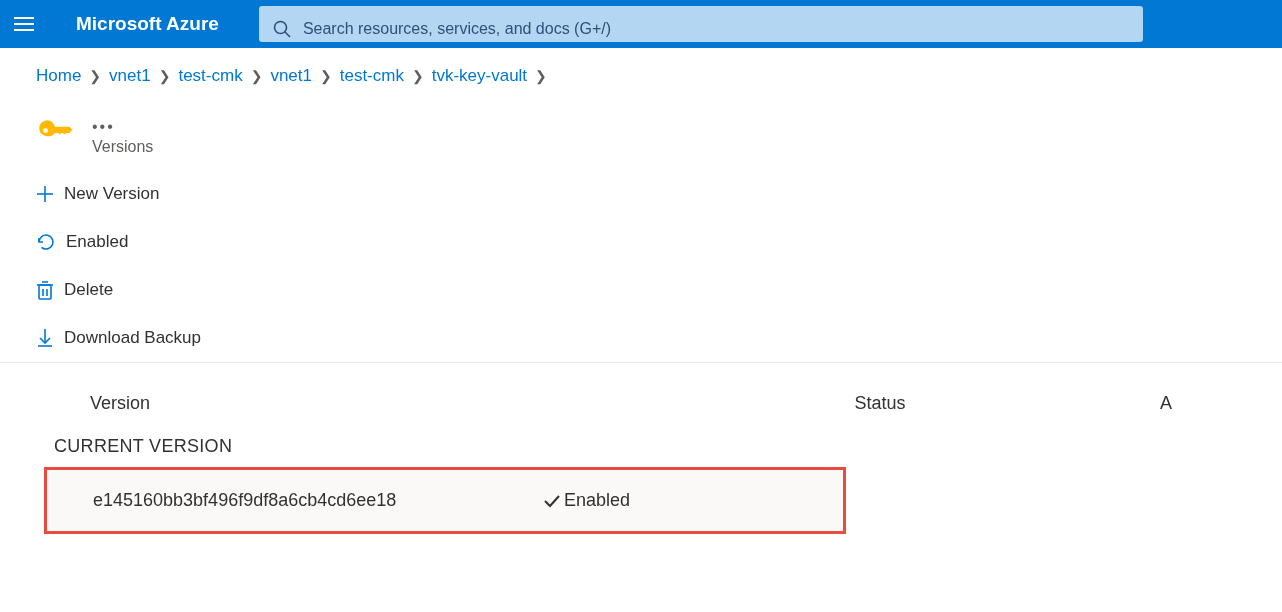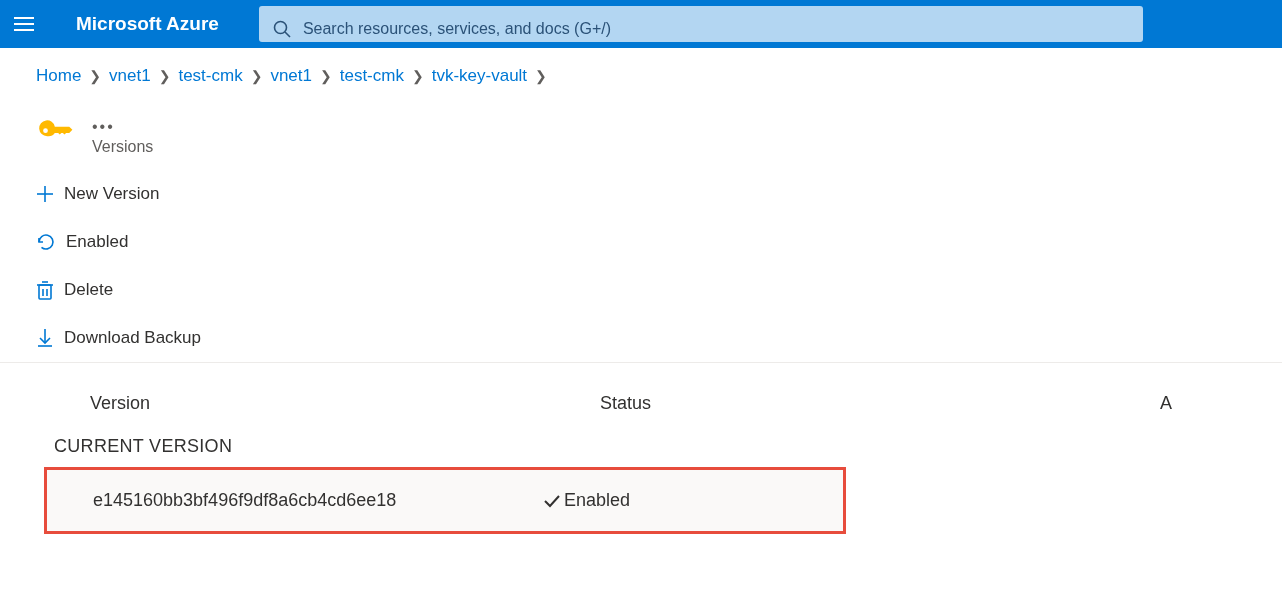--- a/index.html
+++ b/index.html
@@ -147,20 +147,21 @@
       display: flex;
       padding: 30px 0 16px 54px;
       font-size: 18px;
       color: #323130;
     }
     .col-version {
       width: 510px;
     }
     .col-status {
       width: 560px;
+      text-align: center;
     }
     .col-extra {
       flex: 1;
       color: #323130;
     }
     .section-label {
       font-size: 18px;
       color: #323130;
       padding: 6px 0 10px 18px;
       letter-spacing: 0.3px;

